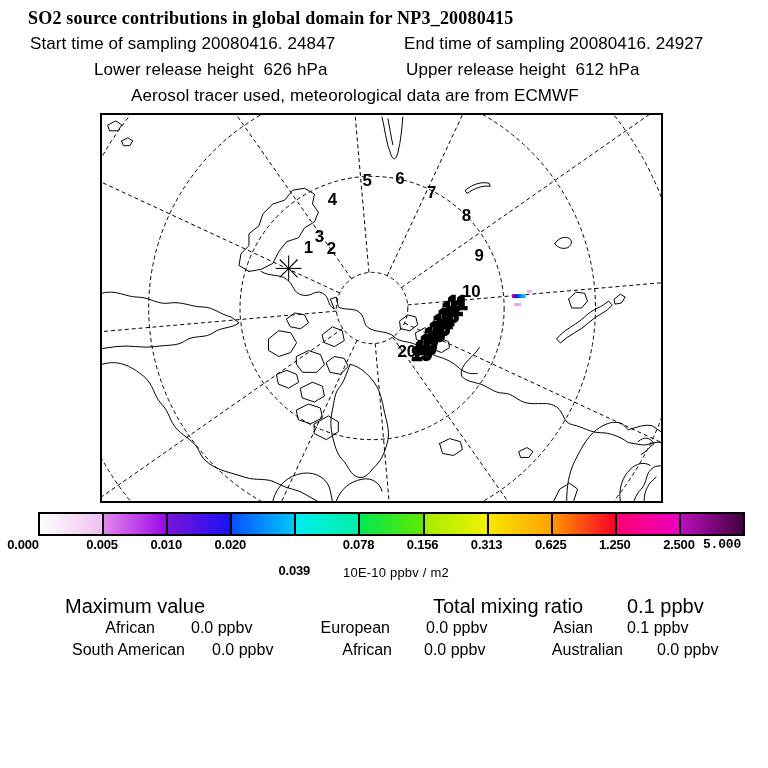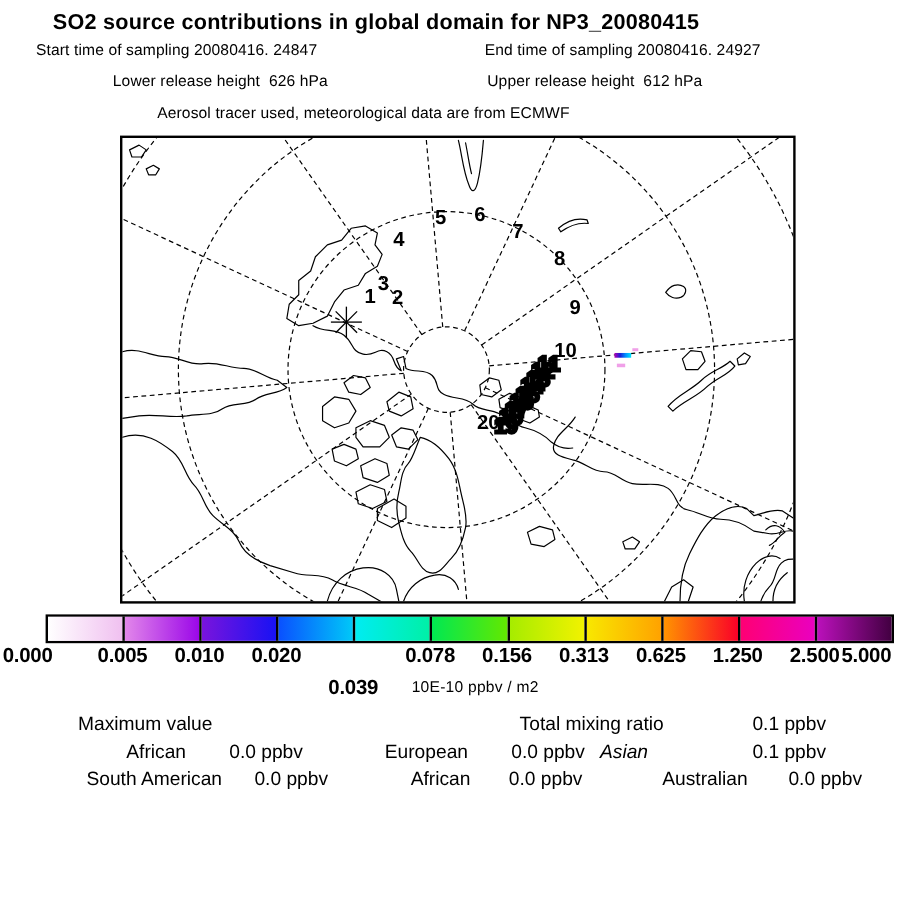--- a/index.html
+++ b/index.html
@@ -1,45 +1,45 @@
 <!DOCTYPE html>
 <html><head>
 <meta charset="utf-8">
 <style>
   html,body{margin:0;padding:0;background:#fff;}
   body{width:768px;height:768px;position:relative;overflow:hidden;
        font-family:"Liberation Sans",sans-serif;color:#000;}
   .abs{position:absolute;white-space:pre;}
   .title{font-size:18px;font-weight:bold;letter-spacing:.2px;}
-  .sub{font-size:13px;letter-spacing:.1px;}
+  .sub{font-size:17px;letter-spacing:.1px;}
   .map-frame{position:absolute;left:100px;top:113px;width:559px;height:386px;
              border:2px solid #000;background:#fff;}
   .map-frame svg{display:block;}
   .cbar{position:absolute;left:38px;top:512px;width:703px;height:20px;
         border:2px solid #000;display:flex;}
   .cbseg{flex:1 1 0;border-left:2px solid #000;}
   .cbseg:first-child{border-left:none;}
   .cbticks{position:absolute;left:0;top:537px;width:768px;height:20px;}
   .cbtick{position:absolute;top:0;transform:translateX(-50%);
-          font-size:17px;font-weight:bold;letter-spacing:-.2px;white-space:pre;}
+          font-size:13px;font-weight:bold;letter-spacing:-.2px;white-space:pre;}
   .units{position:absolute;left:0;top:565px;width:768px;text-align:center;
          font-size:13px;letter-spacing:.2px;padding-left:12px;}
-  .statrow{position:absolute;left:0;top:0;width:628px;height:18px;font-size:16px;}
+  .statrow{position:absolute;left:0;top:0;width:628px;height:18px;font-size:20px;}
   .statcell{position:absolute;white-space:pre;}
   .regrow{position:absolute;left:0;width:768px;height:17px;font-size:16px;}
   .tnum{font:bold 17px "Liberation Sans",sans-serif;fill:#000;text-anchor:middle;}
   .tnum.dense{font-size:18px;stroke:#000;stroke-width:2.4;paint-order:stroke;}
   .coast{fill:none;stroke:#000;stroke-width:1;stroke-linejoin:round;stroke-linecap:round;}
   .grat{fill:none;stroke:#000;stroke-width:1;stroke-dasharray:4 3;}
   .star{stroke:#000;stroke-width:1.1;}
 </style>
 </head>
 <body>
 
-<div class="abs title" style="left:44px;top:8px;">SO2 source contributions in global domain for NP3_20080415</div>
+<div class="abs title" style="left:28px;top:8px;font-family:Liberation Serif, serif;">SO2 source contributions in global domain for NP3_20080415</div>
 <div class="abs sub" style="left:30px;top:34px;">Start time of sampling 20080416. 24847</div>
 <div class="abs sub" style="left:404px;top:34px;">End time of sampling 20080416. 24927</div>
 <div class="abs sub" style="left:94px;top:60px;">Lower release height  626 hPa</div>
 <div class="abs sub" style="left:406px;top:60px;">Upper release height  612 hPa</div>
 <div class="abs sub" style="left:131px;top:86px;">Aerosol tracer used, meteorological data are from ECMWF</div>
 
 <div class="map-frame">
 <svg id="mapsvg" width="559" height="386" viewBox="0 0 563 390" preserveAspectRatio="none">
   <defs>
     <linearGradient id="plumegrad" x1="0" y1="0" x2="1" y2="0">
@@ -181,35 +181,35 @@
     <span class="cbtick" style="left: 102.091px;">0.005</span>
     <span class="cbtick" style="left: 166.182px;">0.010</span>
     <span class="cbtick" style="left: 230.273px;">0.020</span>
     <span class="cbtick" style="left: 294.364px; margin-top: 26px;">0.039</span>
     <span class="cbtick" style="left: 358.455px;">0.078</span>
     <span class="cbtick" style="left: 422.545px;">0.156</span>
     <span class="cbtick" style="left: 486.636px;">0.313</span>
     <span class="cbtick" style="left: 550.727px;">0.625</span>
     <span class="cbtick" style="left: 614.818px;">1.250</span>
     <span class="cbtick" style="left: 678.909px;">2.500</span>
-    <span class="cbtick" style="left: 722px;">5.000</span>
+    <span class="cbtick" style="left: 722px; font-family: Liberation Mono, monospace;">5.000</span>
   </div>
 <div class="units">10E-10 ppbv / m2</div>
 
 <div class="statrow" style="top:595px;">
   <span class="statcell" style="left:65px;">Maximum value</span>
   <span class="statcell" style="left:433px;">Total mixing ratio</span>
   <span class="statcell" style="left:627px;">0.1 ppbv</span>
 </div>
 <div class="regrow" style="top:619px;">
     <span class="statcell" style="left: 40px; width: 115px; text-align: right;">African</span>
     <span class="statcell" style="left: 191px; width: 90px; text-align: left;">0.0 ppbv</span>
     <span class="statcell" style="left: 280px; width: 110px; text-align: right;">European</span>
     <span class="statcell" style="left: 426px; width: 90px; text-align: left;">0.0 ppbv</span>
-    <span class="statcell" style="left: 500px; width: 93px;  font-style: italic;">Asian</span>
+    <span class="statcell" style="left: 500px; width: 93px; text-align: right;">Asian</span>
     <span class="statcell" style="left: 627px; width: 90px; text-align: left;">0.1 ppbv</span>
   </div>
 <div class="regrow" style="top:641px;">
     <span class="statcell" style="left: 20px; width: 165px; text-align: right;">South American</span>
     <span class="statcell" style="left: 212px; width: 90px; text-align: left;">0.0 ppbv</span>
     <span class="statcell" style="left: 280px; width: 112px; text-align: right;">African</span>
     <span class="statcell" style="left: 424px; width: 90px; text-align: left;">0.0 ppbv</span>
     <span class="statcell" style="left: 500px; width: 123px; text-align: right;">Australian</span>
     <span class="statcell" style="left: 657px; width: 90px; text-align: left;">0.0 ppbv</span>
   </div>

